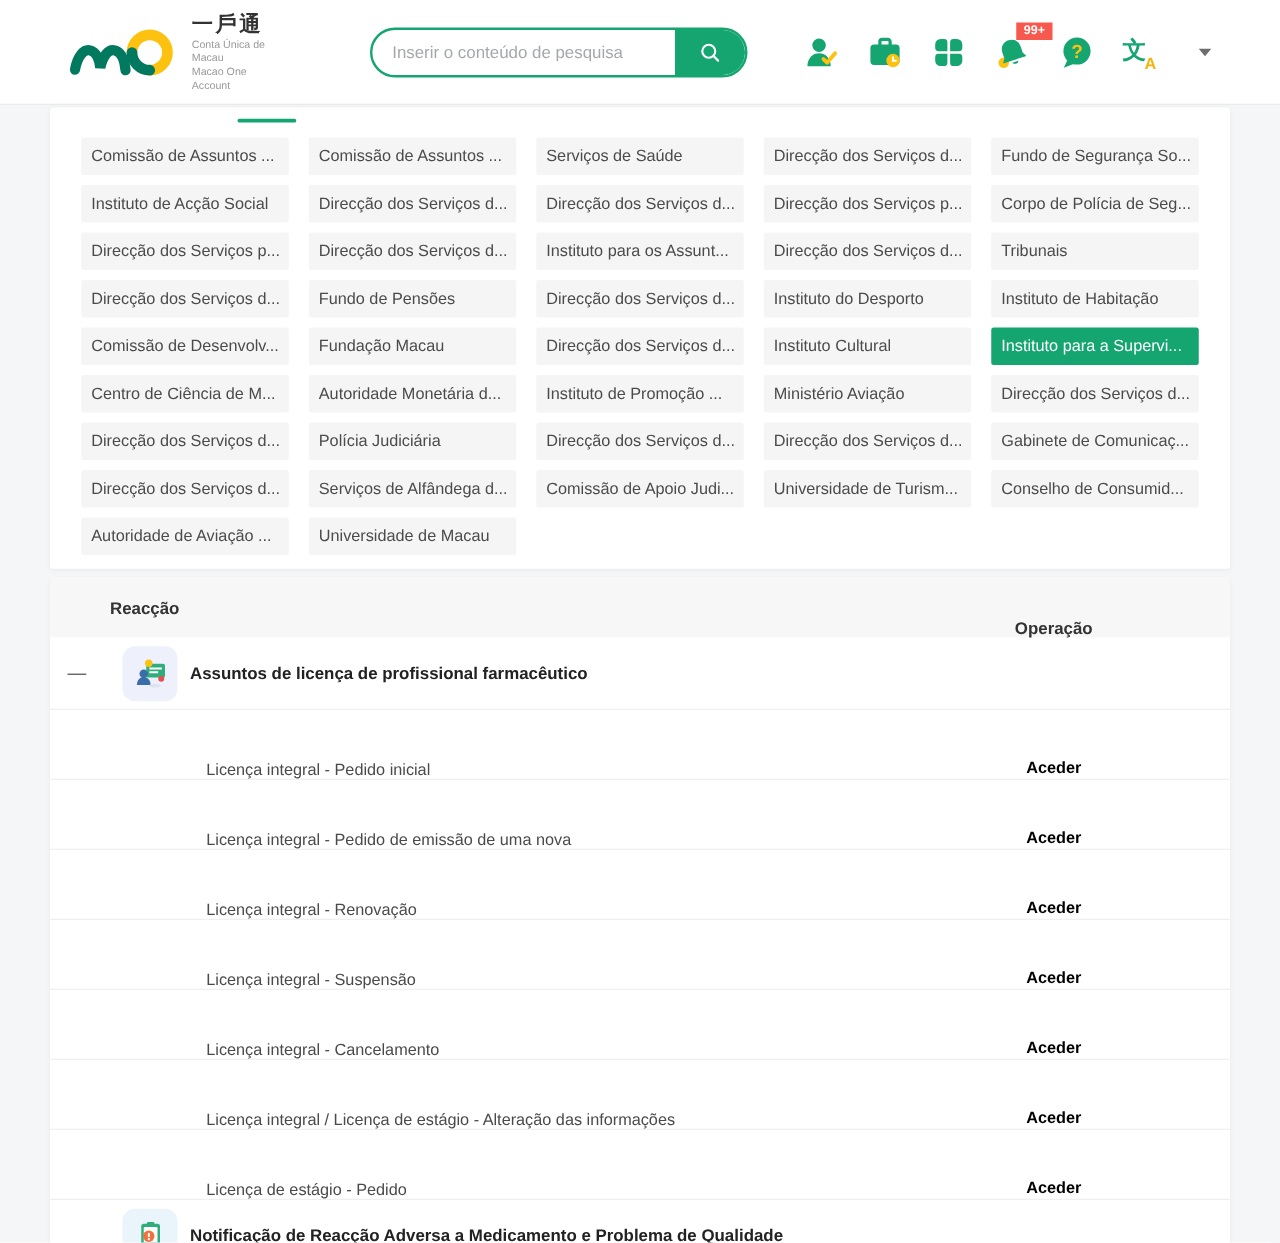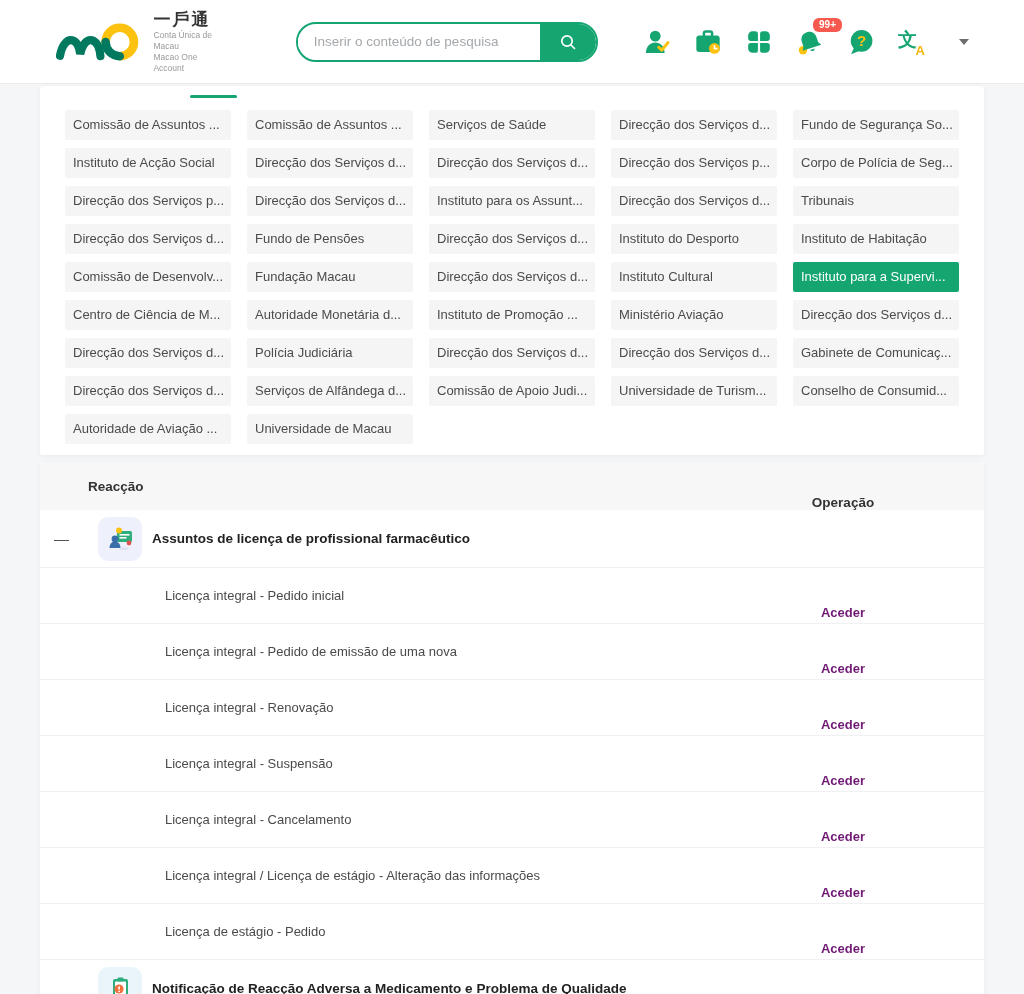--- a/index.html
+++ b/index.html
@@ -29,21 +29,21 @@
   .search-bar input::placeholder{ color:#a5a8ab; }
   .search-btn{
     width:56px; height:40px; background:#14a571; border:none; cursor:pointer;
     border-radius:0 19px 19px 0; display:flex; align-items:center; justify-content:center;
   }
 
   .header-icons{ margin-left:auto; display:flex; align-items:center; gap:21px; }
   .hicon{ width:30px; height:30px; display:flex; align-items:center; justify-content:center; position:relative; cursor:pointer; }
   .badge{
     position:absolute; top:-9px; right:-17px; background:#f7594e; color:#fff;
-    font-size:10px; font-weight:bold; padding:2px 6px; border-radius:6px; line-height:1;
+    font-size:10px; font-weight:bold; padding:2px 6px; border-radius:0; line-height:1;
   }
   .translate-glyph{ position:relative; width:30px; height:30px; }
   .translate-glyph .zh{ position:absolute; left:1px; top:0px; font-size:19px; font-weight:bold; color:#14a571; }
   .translate-glyph .a{ position:absolute; right:2px; bottom:-1px; font-size:13px; font-weight:bold; color:#f3b50b; }
   .caret-down{ width:0; height:0; border-left:5px solid transparent; border-right:5px solid transparent; border-top:6px solid #6d6d6d; margin-left:2px; }
 
   
   .main-wrap{ padding:2px 40px 0; }
   .dept-card{
     background:#fff; position:relative; border-radius:3px;
@@ -64,32 +64,32 @@
   .services-card{ margin-top:7px; background:#fff; box-shadow:0 1px 5px rgba(0,0,0,.05); }
   .svc-header{
     height:48px; background:#f7f7f8; display:flex; align-items:center;
     font-weight:bold; font-size:13.5px; color:#333;
   }
   .svc-header .col-services{ padding-left:48px; flex:1; }
   .col-op{ width:130px; margin-right:76px; text-align:center;margin-top:33px; }
 
   .svc-row{ display:flex; align-items:center; border-bottom:1px solid #f0f0f1; background:#fff; }
   .svc-row.group{ height:58px; padding-left:14px; }
-  .svc-row.item{ height:56px; }
+  .svc-row.item{ height:56px;align-items:flex-end; }
   .collapse-toggle{ width:22px; font-size:15px; color:#555; cursor:pointer; }
   .gicon{
     width:44px; height:44px; border-radius:10px; margin-left:22px;
     display:flex; align-items:center; justify-content:center; flex:none;
   }
   .gicon.purple{ background:#eef0fc; }
   .gicon.blue{ background:#e9f4fb; }
   .group-title{ margin-left:10px; font-weight:bold; font-size:13.5px; color:#222; flex:1;
     white-space:nowrap; overflow:hidden; }
   .item-label{ padding-left:125px; flex:1; font-size:13px; color:#4a4a4a; }
-  .access-link{ font-weight:bold; font-size:13px; color:#701a75; text-decoration:none; cursor:pointer; }
+  .access-link{ font-weight:bold; font-size:13px; color:#000000; text-decoration:none; cursor:pointer; }
 </style>
 </head>
 <body>
 
 <header class="app-header">
   <div class="logo-group">
     <svg width="104" height="58" viewBox="0 0 104 58">
       <path d="M7 45 C9 33 15 25.5 21 27 C27 28.5 29.5 35 30.5 43 C33 32 38 25.5 44 27 C50 28.5 53 35 54 45.5" fill="none" stroke="#00795f" stroke-width="9.5" stroke-linecap="round"></path>
       <path d="M60 29 A16.5 16.5 0 1 1 76.5 45.5" fill="none" stroke="#fdc20f" stroke-width="10" stroke-linecap="round"></path>
       <path d="M76.5 45.5 A16.5 16.5 0 0 1 60 29" fill="none" stroke="#00795f" stroke-width="10" stroke-linecap="round"></path>

